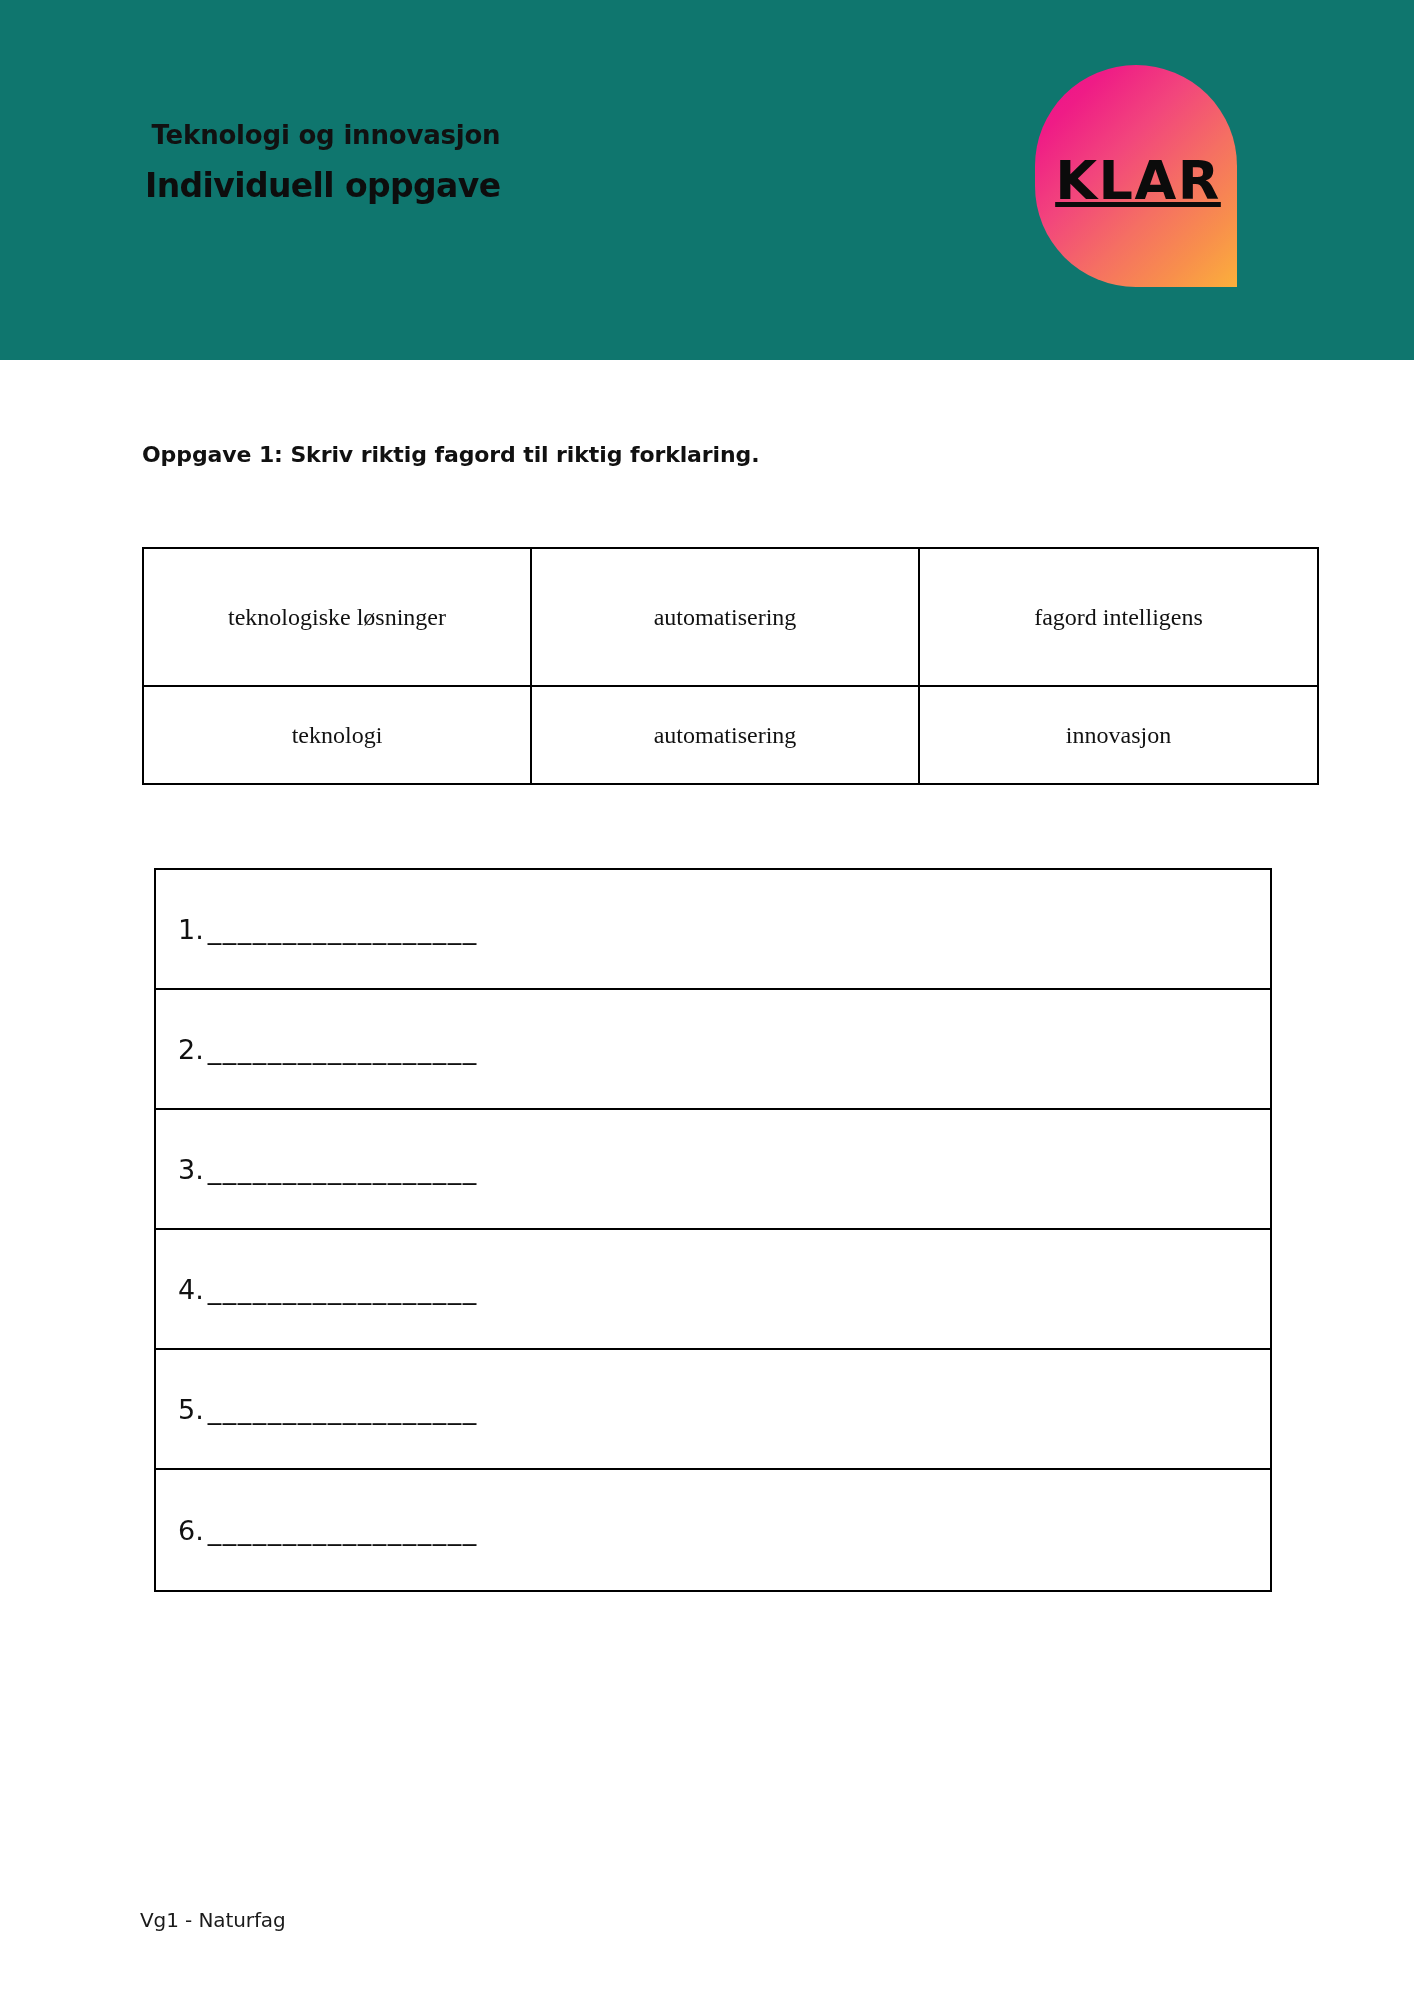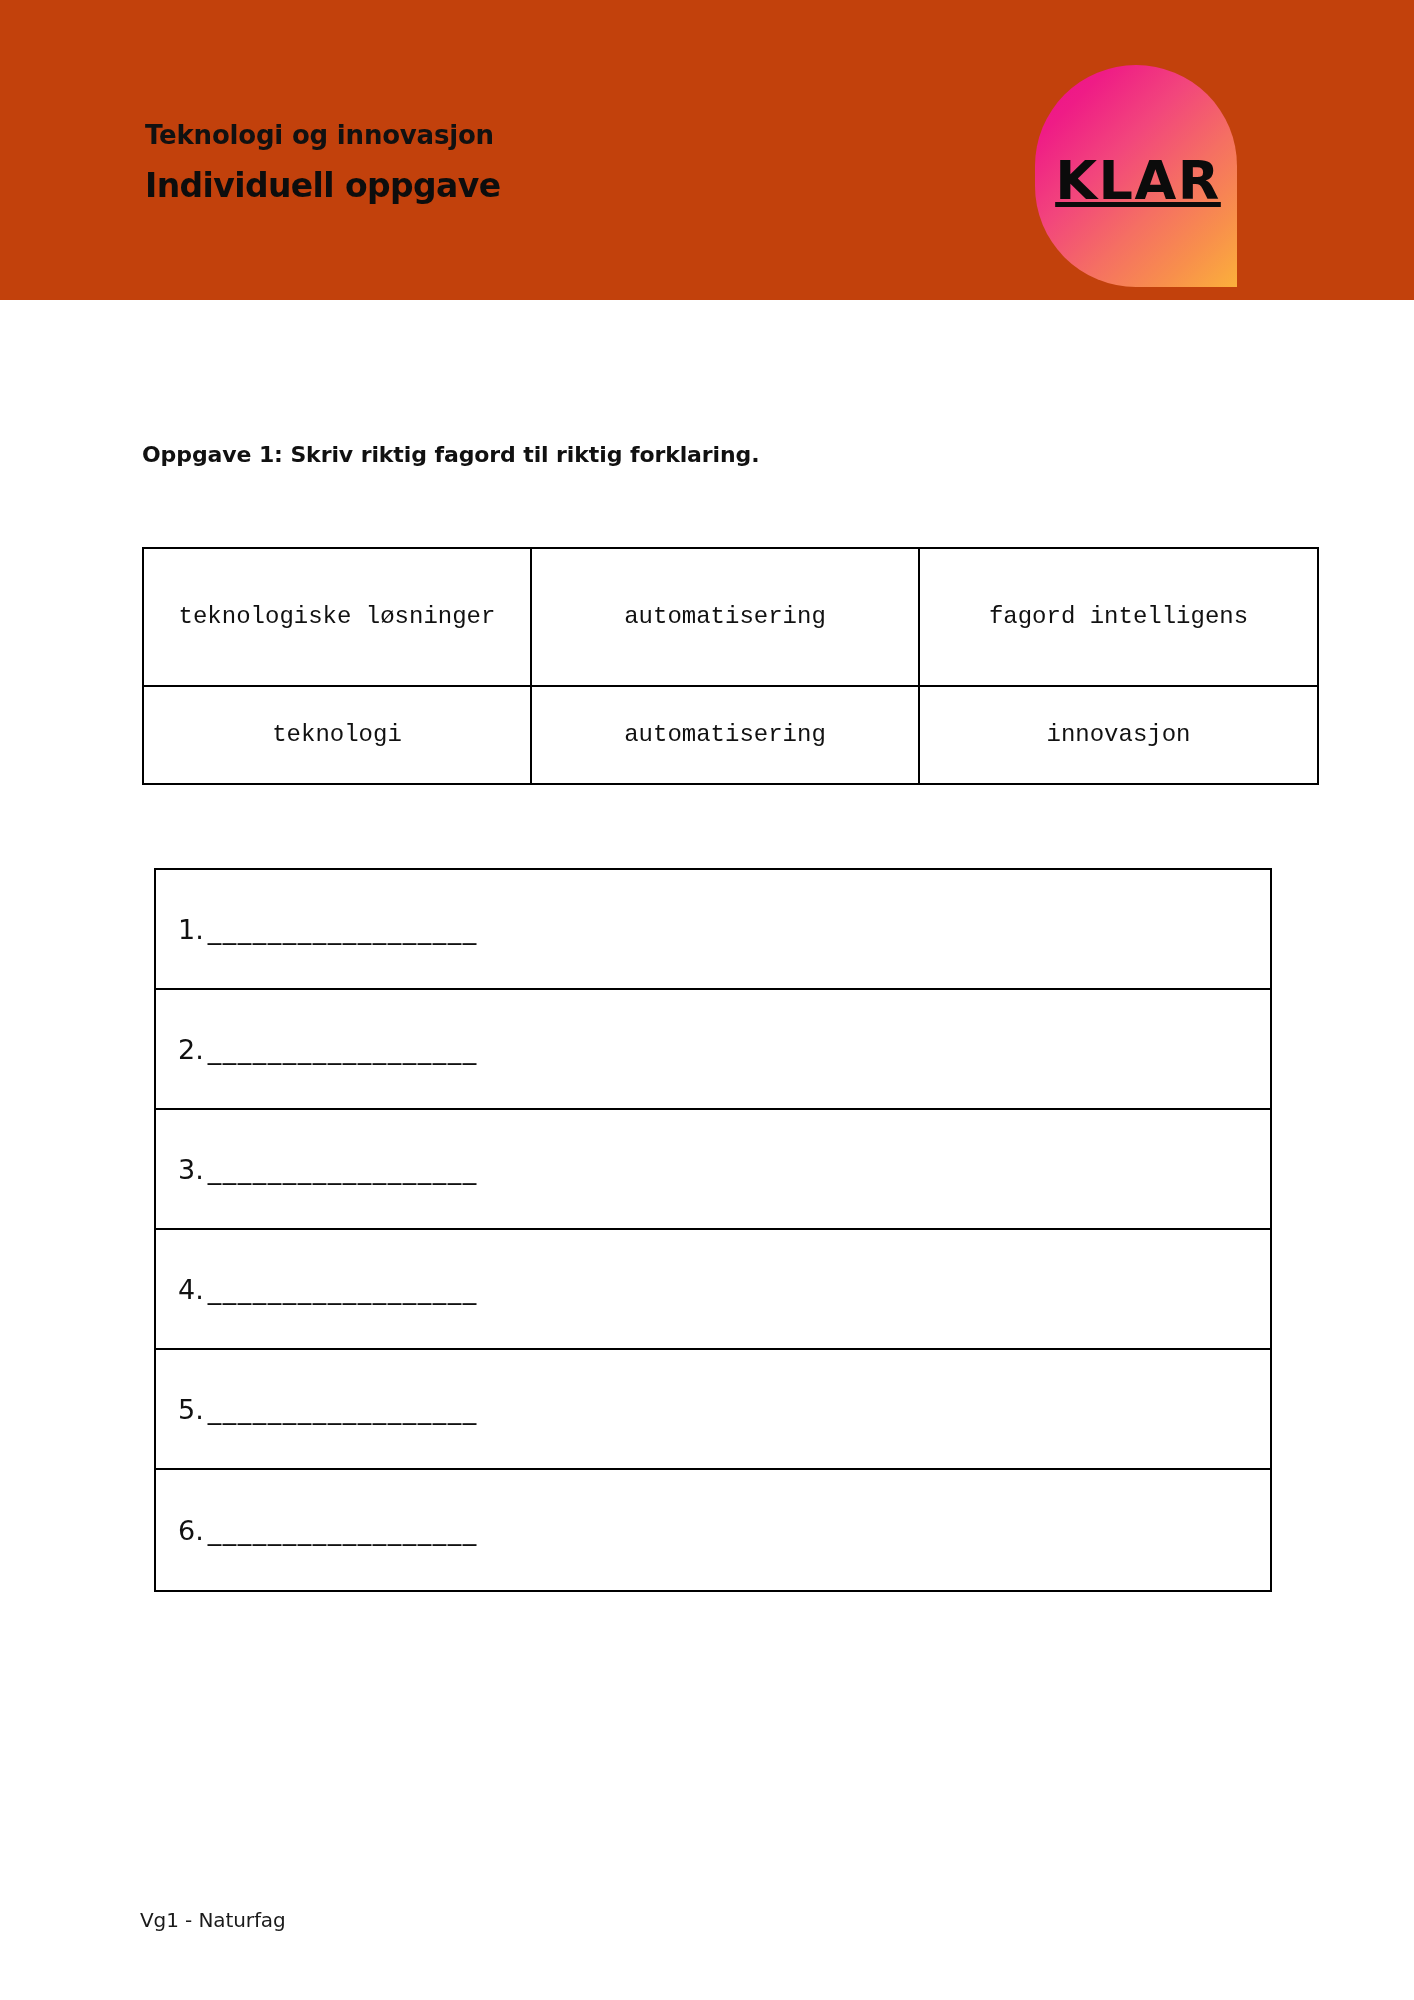--- a/index.html
+++ b/index.html
@@ -14,22 +14,23 @@
     position: relative;
     overflow: hidden;
   }
 
   
   .header-band {
     position: absolute;
     left: 0;
     top: 0;
     width: 1414px;
-    height: 300px;
-    background: #c2410c;
+    height: 360px;
+    background: #0f766e;
+    text-align: right;
   }
   .header-text-block {
     position: absolute;
     left: 145px;
     top: 120px;
   }
   .eyebrow {
     font-family: "DejaVu Sans", sans-serif;
     font-size: 26px;
     font-weight: bold;
@@ -98,21 +99,21 @@
     left: 142px;
     top: 547px;
     width: 1121px;
     border-collapse: collapse;
     table-layout: fixed;
   }
   .word-bank td {
     border: 2.5px solid #000000;
     text-align: center;
     vertical-align: middle;
-    font-family: Liberation Mono, monospace;
+    font-family: Liberation Serif, serif;
     font-size: 24px;
     font-weight: normal;
     color: #111111;
     line-height: 1.45;
     padding: 10px 8px;
   }
   .word-bank tr.row-tall td { height: 116px; }
   .word-bank tr.row-short td { height: 76px; }
   .wb-col-1 { width: 370px; }
   .wb-col-2 { width: 370px; }

